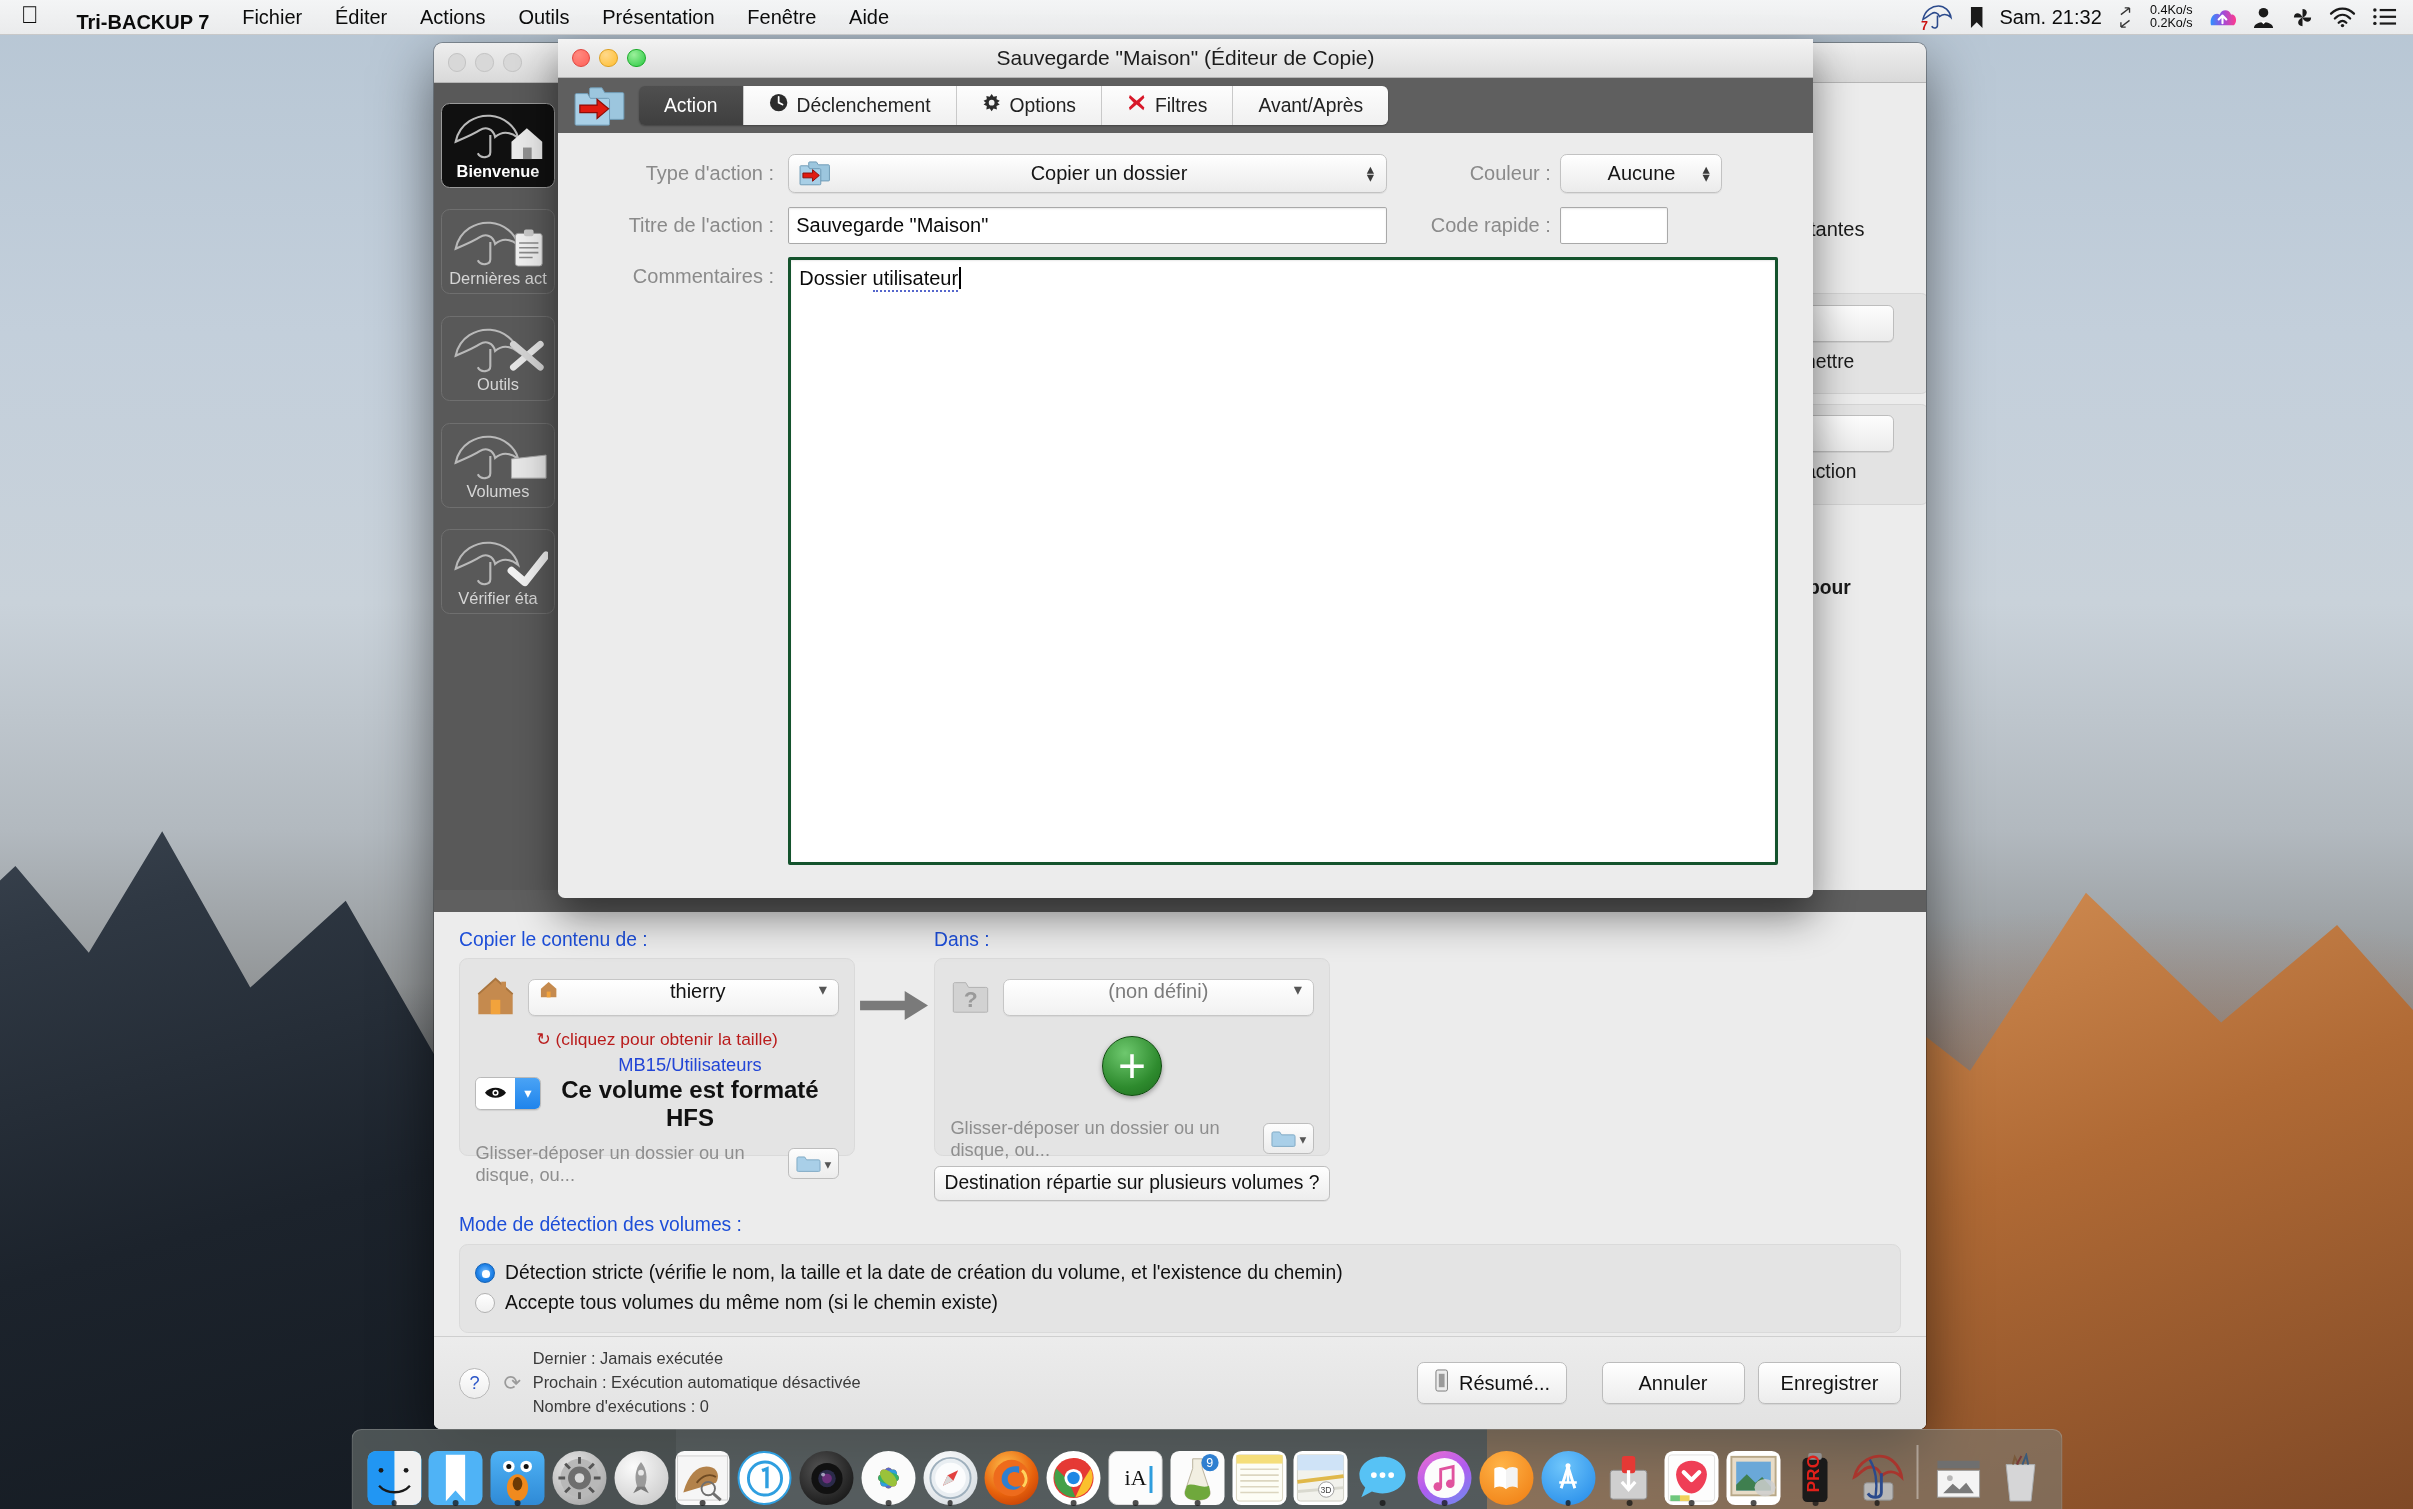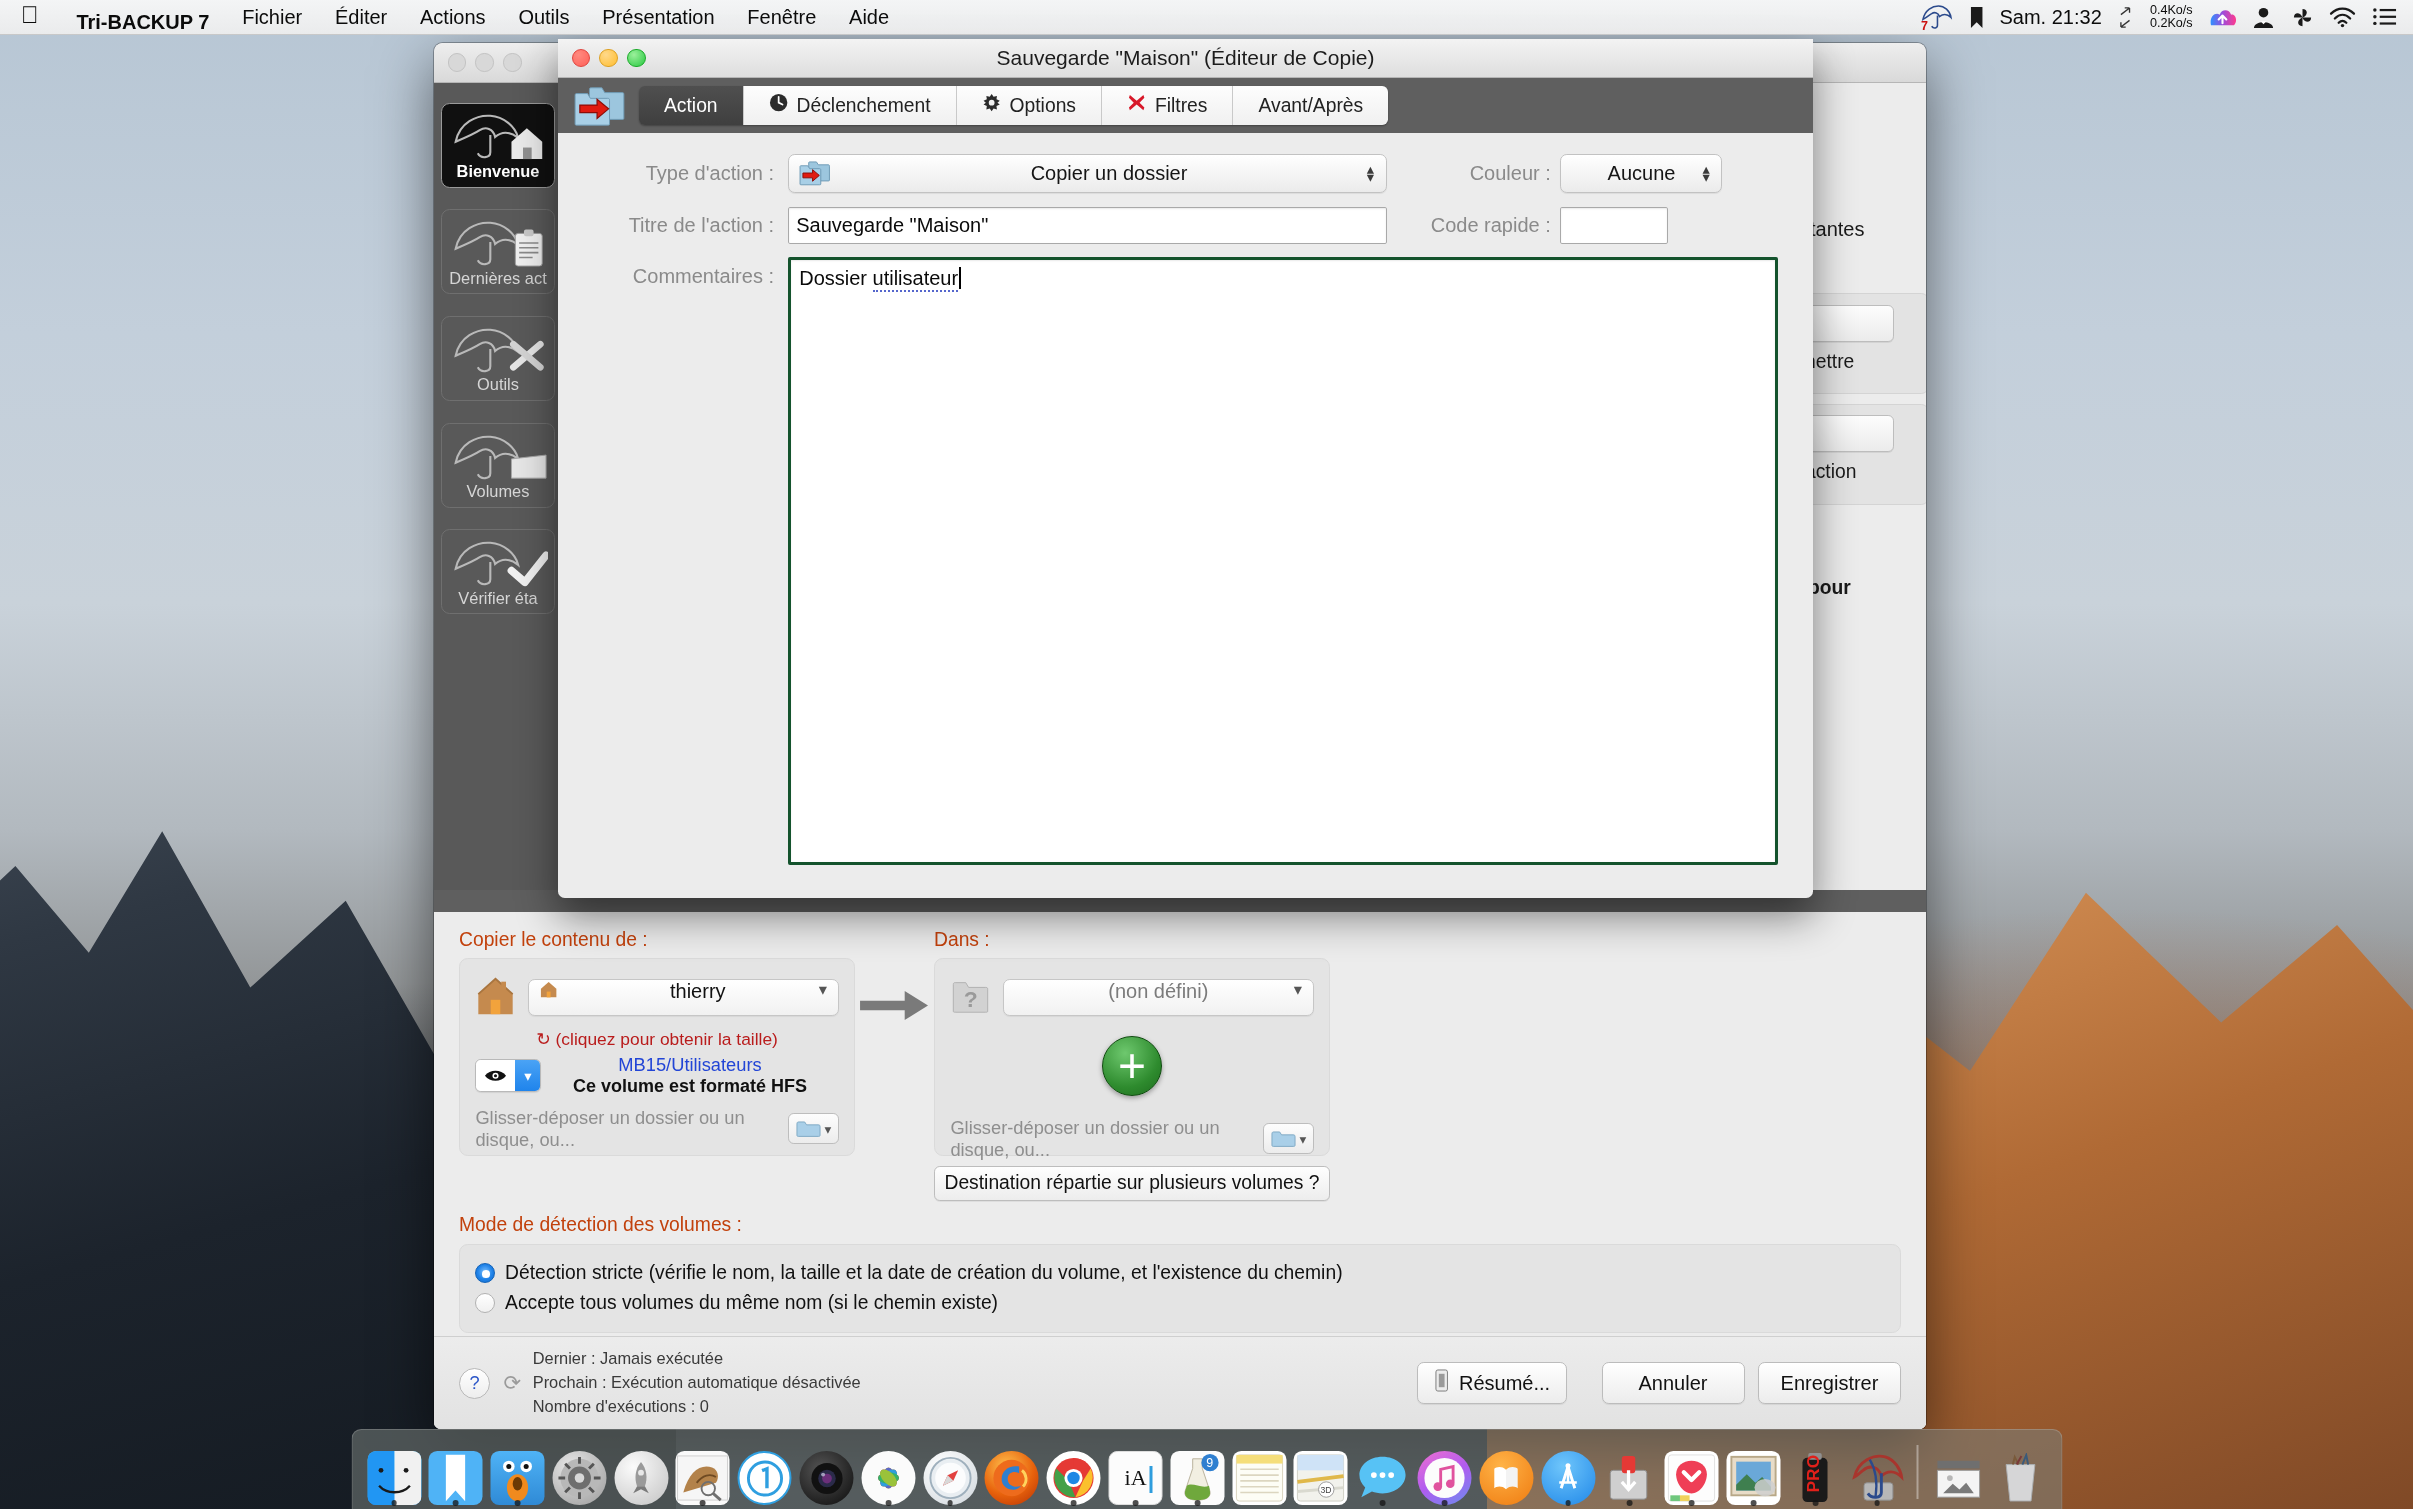--- a/index.html
+++ b/index.html
@@ -97,33 +97,33 @@
             border: 1px solid #bdbdbd; border-radius: 5.8px; box-shadow: 0 1px 0 rgba(0,0,0,.07); }
   .rp-lbl { position: absolute; font-size: 19.3px; color: #1a1a1a; }
 
   
   #lowerpane {
     position: absolute; left: 0; right: 0; top: 847px; bottom: 0;
     background: #ececec; z-index: 3;
   }
   .darkband { position: absolute; left:0; right:0; top: 0; height: 22px; background:#5f5f5f; }
   .lp-inner { position: absolute; left: 0; right: 0; top: 22px; bottom: 0; padding: 17.4px 25px 0 25px; }
-  .sec-label { font-size: 19.3px; color: #c2410c; margin-bottom: 6.8px; }
+  .sec-label { font-size: 19.3px; color: #1d4ed8; margin-bottom: 6.8px; }
   .panel-row { display: flex; align-items: flex-start; }
   .io-panel { background: #e4e4e4; border: 1px solid #dadada; border-radius: 8.7px; padding: 15.4px 15.4px 11.6px 15.4px; }
   .popup {
     background: linear-gradient(180deg,#ffffff,#f1f1f1); border: 1px solid #c6c6c6;
     border-radius: 6.8px; height: 37px; display: flex; align-items: flex-start;
     position: relative; font-size: 20px; color: #111; box-shadow: 0 1px 1px rgba(0,0,0,.06);
   }
   .popup .ptext { flex: 1; text-align: center; }
   .popup .pchev { position: absolute; right: 10.6px; font-size: 16.4px; color: #555; }
   .hint { font-size: 17.4px; color: #b91c1c; text-align: center; }
   .link { color: #2245d6; font-size: 18.3px; text-align: center; }
-  .fmt { font-size: 18px; color: #111; text-align: center; font-weight: bold; }
+  .fmt { font-size: 24px; color: #111; text-align: center; font-weight: bold; }
   .dropline { display:flex; align-items:center; justify-content:space-between; margin-top:9.7px; font-size:18.3px; color:#8e8e8e; }
   .folder-btn {
     width: 60px; height: 31px; border-radius: 5.8px; border: 1px solid #bdbdbd;
     background: linear-gradient(180deg,#fdfdfd,#ececec); display:flex; align-items:center; gap:3.9px;
     justify-content:center; font-size: 13.5px; color:#555;
   }
   .eye-btn { display: inline-flex; height: 33px; border-radius: 5.8px; overflow: hidden;
              border: 1px solid #b9b9b9; box-shadow: 0 1px 1px rgba(0,0,0,.08); }
   .eye-btn .eyepart { width: 39px; background: #fff; display:flex; align-items:center; justify-content:center; }
   .eye-btn .chevpart { width: 25px; background: linear-gradient(180deg,#4aa3f5,#1f84ec);

